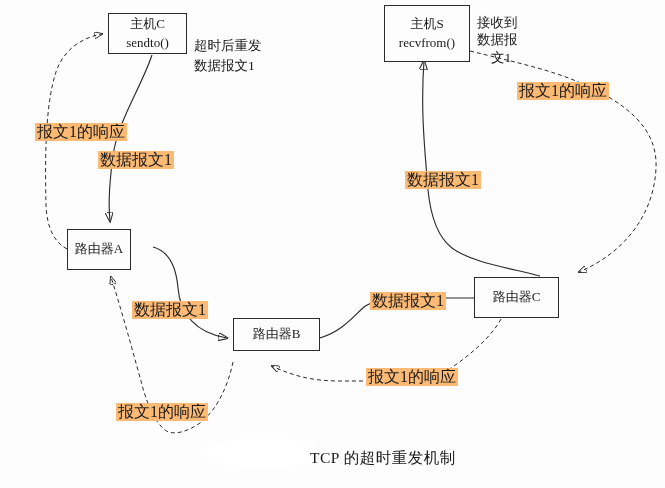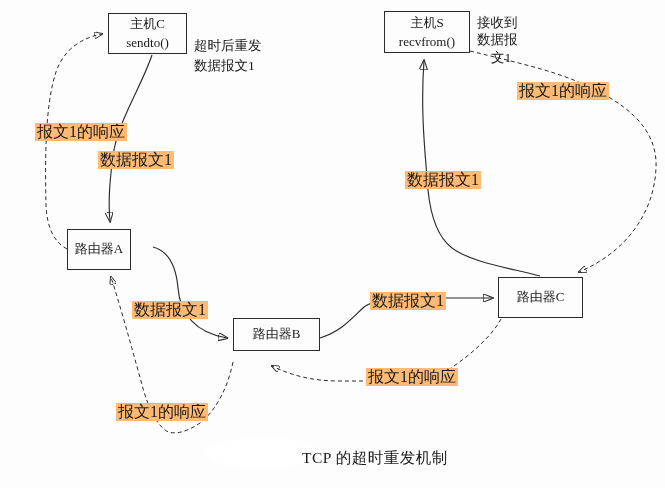--- a/index.html
+++ b/index.html
@@ -51,31 +51,31 @@
     <path class="d" marker-end="url(#arr)" d="M233,362 C228,386 217,410 200,423 C187,432 173,436 165,430 C154,421 149,407 144,392 C134,356 123,315 111,277"></path>
     <path class="d" marker-end="url(#arr)" d="M67,249 C54,242 47,228 46,205 C45,160 45,105 56,72 C63,51 80,38 102,34"></path>
   </svg>
 
   <div class="artifact"></div>
 
   <div class="box" style="left:108px;top:13px;width:79px;height:41px;">
     <span>主机C</span>
     <span>sendto()</span>
   </div>
-  <div class="box" style="left:384px;top:11px;width:86px;height:42px;justify-content:flex-end;">
+  <div class="box" style="left:384px;top:5px;width:86px;height:57px;">
     <span>主机S</span>
     <span>recvfrom()</span>
   </div>
   <div class="box" style="left:67px;top:229px;width:64px;height:41px;">
     <span>路由器A</span>
   </div>
   <div class="box" style="left:233px;top:318px;width:87px;height:33px;">
     <span>路由器B</span>
   </div>
-  <div class="box" style="left:498px;top:277px;width:85px;height:41px;">
+  <div class="box" style="left:474px;top:277px;width:85px;height:41px;">
     <span>路由器C</span>
   </div>
 
   <div class="note" style="left:194px;top:12px;margin-top:24px;">
     <div>超时后重发</div>
     <div>数据报文1</div>
   </div>
   <div class="note" style="left:477px;top:14px;line-height:1.28;">
     <div>接收到</div>
     <div>数据报</div>
@@ -84,15 +84,15 @@
 
   <div class="lbl" style="left:98px;top:151px;">数据报文1</div>
   <div class="lbl" style="left:132px;top:301px;">数据报文1</div>
   <div class="lbl" style="left:370px;top:292px;">数据报文1</div>
   <div class="lbl" style="left:405px;top:171px;">数据报文1</div>
   <div class="lbl" style="left:517px;top:82px;">报文1的响应</div>
   <div class="lbl" style="left:366px;top:368px;">报文1的响应</div>
   <div class="lbl" style="left:116px;top:403px;">报文1的响应</div>
   <div class="lbl" style="left:35px;top:123px;">报文1的响应</div>
 
-  <div class="title" style="left:302px;top:448px;">TCP 的超时重发机制</div>
+  <div class="title" style="left:310px;top:448px;">TCP 的超时重发机制</div>
 
 </div>
 
 </body></html>

